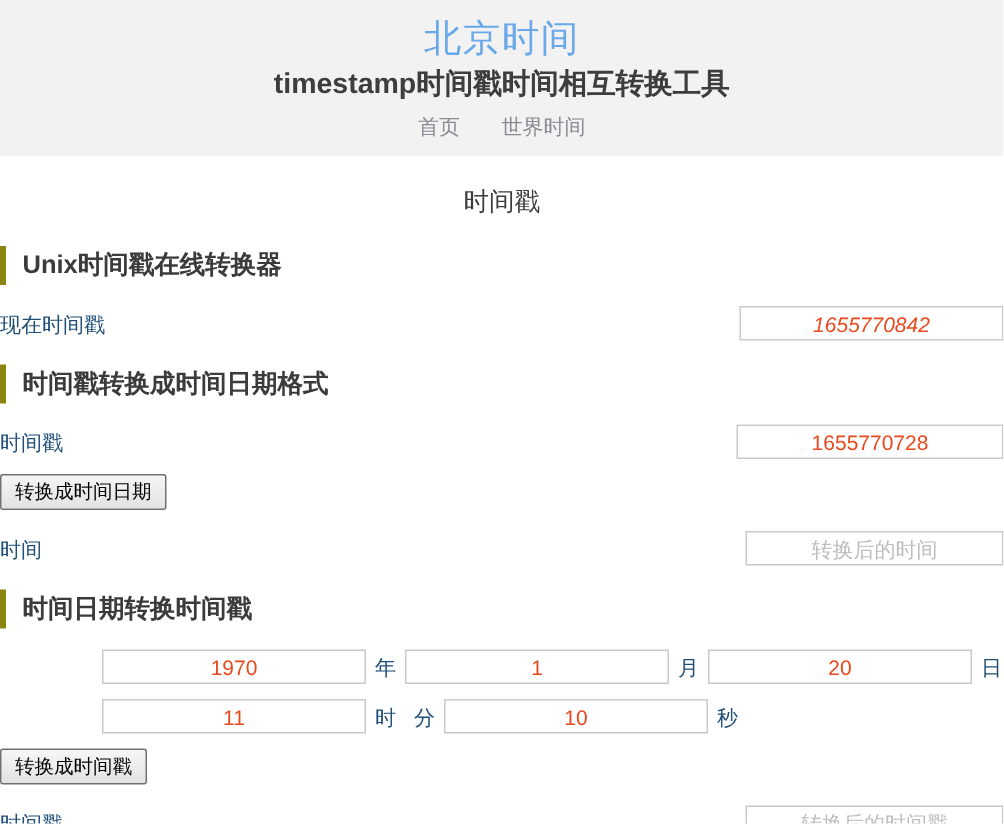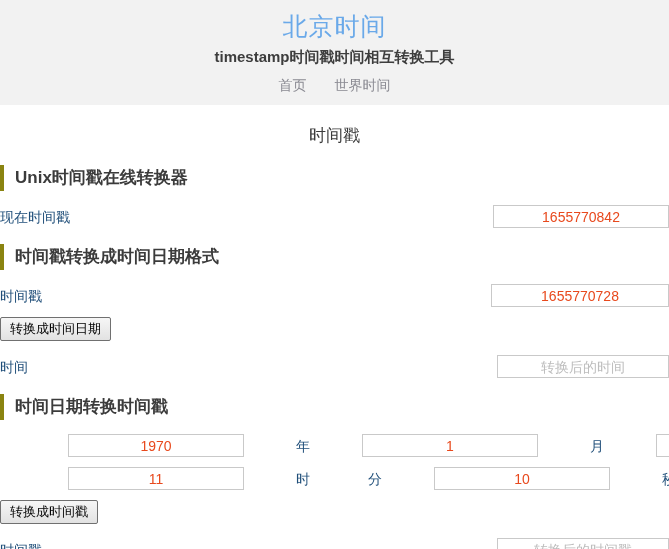--- a/index.html
+++ b/index.html
@@ -25,21 +25,21 @@
   .site-title {
     color: #6aa9e9;
     font-size: 25px;
     font-weight: normal;
     line-height: 32px;
     margin: 0 0 4px 0;
     letter-spacing: 1px;
   }
   .site-subtitle {
     color: #3d3d3d;
-    font-size: 15px;
+    font-size: 19px;
     line-height: 22px;
     margin: 0 0 8px 0;
     font-weight: bold;
   }
   .nav {
     line-height: 20px;
     font-family: Liberation Mono, monospace;
   }
   .nav a {
     color: #8a8a92;
@@ -74,21 +74,20 @@
   
   .row {
     display: flex;
     align-items: center;
     justify-content: space-between;
     margin: 0 0 10px 0;
   }
   .row-wide {
     justify-content: flex-start;
     padding: 0 0 0 68px;
-    gap: 46px;
   }
   .fld-label {
     color: #1f4e79;
     font-size: 14px;
     line-height: 20px;
     white-space: nowrap;
     padding-right: 2px;
   }
   .fld-label-left {
     padding-left: 6px;
@@ -104,21 +103,21 @@
     text-align: center;
     height: 23px;
     line-height: 21px;
     padding: 1px 4px;
     outline: none;
   }
   input.txt::placeholder {
     color: #bdbdbd;
     opacity: 1;
   }
-  .w-now   { width: 176px; }
+  .w-now   { width: 176px; font-style: italic; }
   .w-ts    { width: 178px; }
   .w-time  { width: 172px; }
   .w-part  { width: 176px; }
 
   .btn-row {
     display: flex;
     margin: 6px 0 14px 0;
   }
   button.cvt {
     font-family: "Liberation Sans", "DejaVu Sans", sans-serif;

